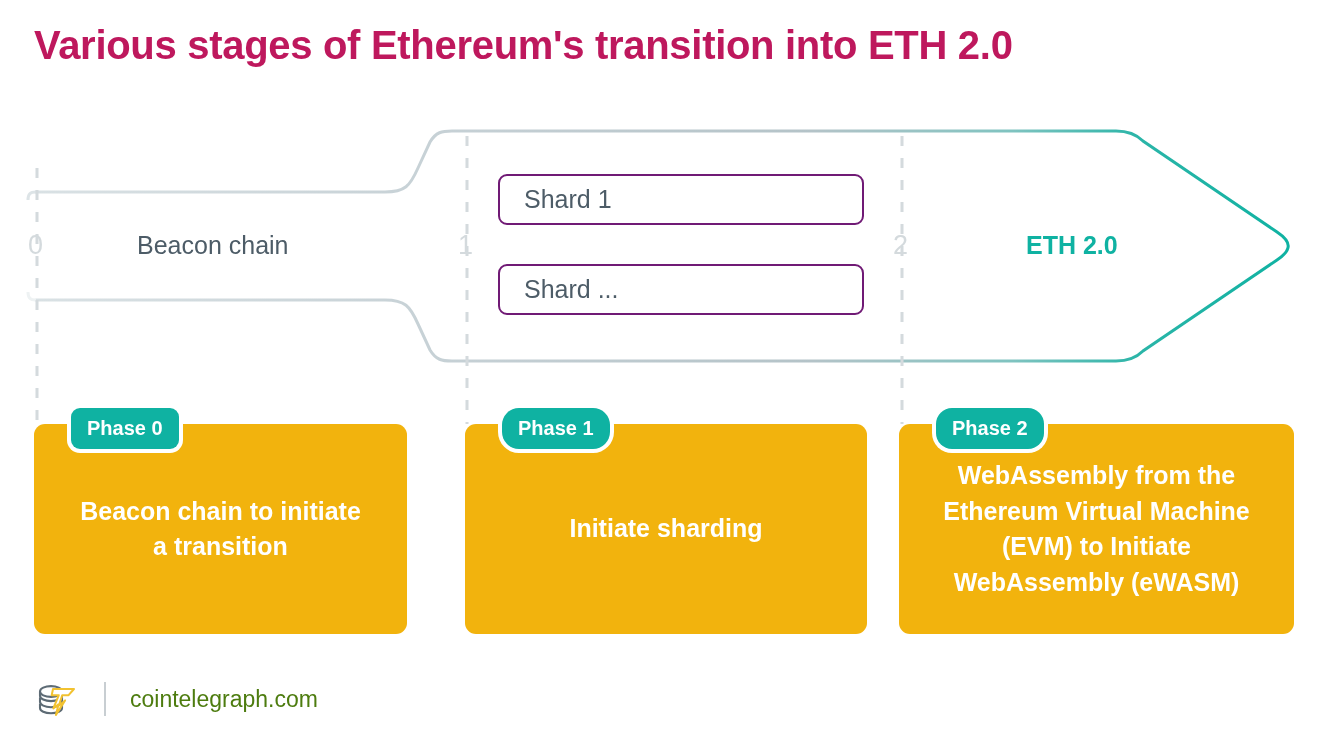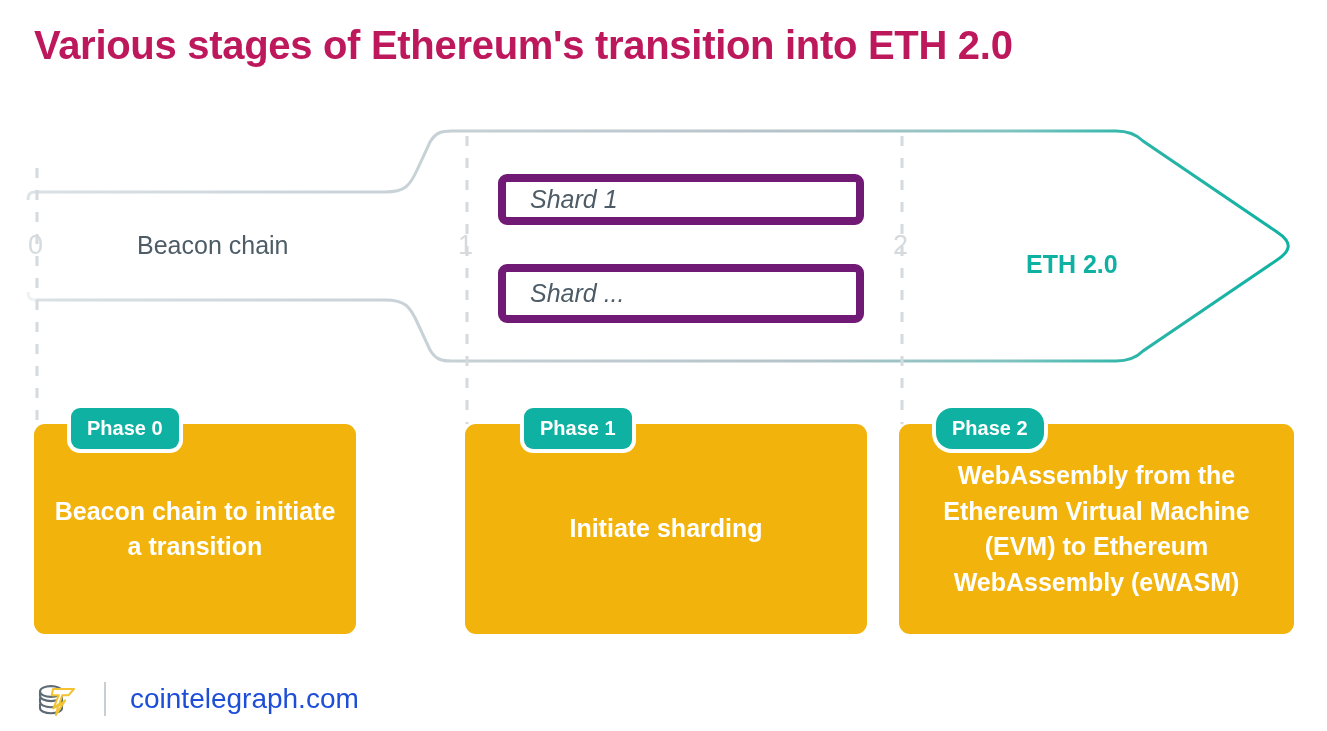--- a/index.html
+++ b/index.html
@@ -59,27 +59,26 @@
   .stage-label.accent {
     color: #0fb2a2;
     font-weight: bold;
     font-size: 25px;
   }
 
   
   .shard-box {
     position: absolute;
     box-sizing: border-box;
-    border: 8px solid #701a75;
+    border: 2px solid #701a75;
     border-radius: 9px;
     background: #ffffff;
     display: flex;
     align-items: center;
     padding-left: 24px;
-    font-style: italic;
   }
   .shard-box span {
     font-size: 25px;
     color: #4d5c67;
     line-height: 1;
   }
 
   
   .phase-card {
     position: absolute;
@@ -129,22 +128,22 @@
     flex: 0 0 auto;
   }
   #footer-divider {
     width: 2px;
     height: 34px;
     background: #c8ced2;
     margin: 0 24px 0 26px;
     flex: 0 0 auto;
   }
   #footer-text {
-    font-size: 28px;
-    color: #1d4ed8;
+    font-size: 23px;
+    color: #4d7c0f;
     line-height: 1;
   }
 </style>
 </head>
 <body>
 
 <div id="page">
 
   <div id="title">Various stages of Ethereum's transition into ETH 2.0</div>
 
@@ -185,49 +184,49 @@
     <line x1="37" y1="168" x2="37" y2="424" stroke="#d4dadd" stroke-width="3" stroke-dasharray="10 12"></line>
     <line x1="467" y1="136" x2="467" y2="424" stroke="#d4dadd" stroke-width="3" stroke-dasharray="10 12"></line>
     <line x1="902" y1="136" x2="902" y2="424" stroke="#d4dadd" stroke-width="3" stroke-dasharray="10 12"></line>
   </svg>
 
   <div class="stage-num" style="left:28px; top:232px;">0</div>
   <div class="stage-num" style="left:458px; top:232px;">1</div>
   <div class="stage-num" style="left:893px; top:232px;">2</div>
 
   <div class="stage-label" style="left:137px; top:233px;">Beacon chain</div>
-  <div class="stage-label accent" style="left:1026px; top:233px;margin-top:19px;">ETH 2.0</div>
+  <div class="stage-label accent" style="left:1026px; top:233px;">ETH 2.0</div>
 
   <div class="shard-box" style="left:498px; top:174px; width:366px; height:51px;">
     <span>Shard 1</span>
   </div>
-  <div class="shard-box" style="left:498px; top:264px; width:366px; height:59px;">
+  <div class="shard-box" style="left:498px; top:264px; width:366px; height:51px;">
     <span>Shard ...</span>
   </div>
 
-  <div class="phase-card" style="left:34px; top:424px; width:322px; height:210px;">
+  <div class="phase-card" style="left:34px; top:424px; width:373px; height:210px;">
     <div class="card-text">
       <div>Beacon chain to initiate</div>
       <div>a transition</div>
     </div>
   </div>
   <div class="phase-badge" style="left:71px; top:408px;">Phase 0</div>
 
   <div class="phase-card" style="left:465px; top:424px; width:402px; height:210px;">
     <div class="card-text">
       <div>Initiate sharding</div>
     </div>
   </div>
-  <div class="phase-badge" style="left:524px; top:408px;">Phase 1</div>
+  <div class="phase-badge" style="left:502px; top:408px;border-radius:17px;">Phase 1</div>
 
   <div class="phase-card" style="left:899px; top:424px; width:395px; height:210px;">
     <div class="card-text">
       <div>WebAssembly from the</div>
       <div>Ethereum Virtual Machine</div>
-      <div>(EVM) to Ethereum</div>
+      <div>(EVM) to Initiate</div>
       <div>WebAssembly (eWASM)</div>
     </div>
   </div>
   <div class="phase-badge" style="left:936px; top:408px;border-radius:16px;">Phase 2</div>
 
   <div id="footer">
     <svg id="footer-logo" viewBox="0 0 44 40">
 
       <g fill="none" stroke="#5d6b75" stroke-width="2.1">
         <ellipse cx="17" cy="12.5" rx="11" ry="5.4"></ellipse>

